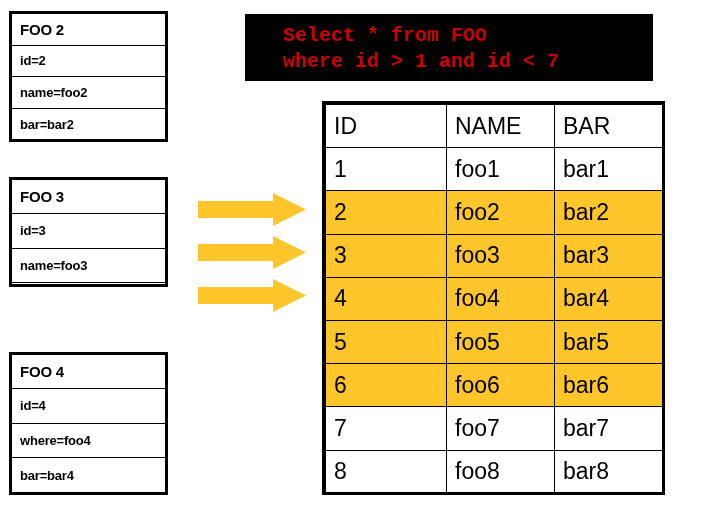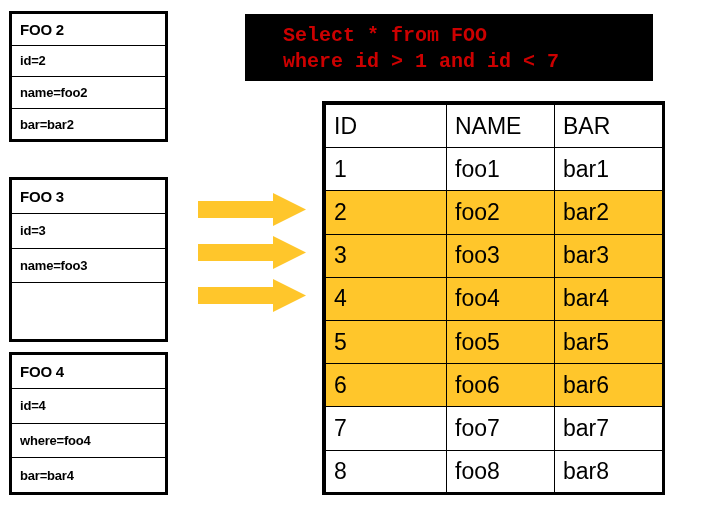--- a/index.html
+++ b/index.html
@@ -18,21 +18,21 @@
   
   .record-box {
     position: absolute;
     left: 9px;
     width: 159px;
     border: 3px solid #000000;
     background: #ffffff;
     box-sizing: border-box;
   }
   #record-box-0 { top: 11px;  height: 131px; }
-  #record-box-1 { top: 177px; height: 165px; }
+  #record-box-1 { top: 177px; height: 110px; }
   #record-box-2 { top: 352px; height: 143px; }
 
   .record-row {
     border-bottom: 1px solid #000000;
     box-sizing: border-box;
     display: flex;
     align-items: center;
     padding-left: 8px;
     font-weight: bold;
     font-size: 13px;

